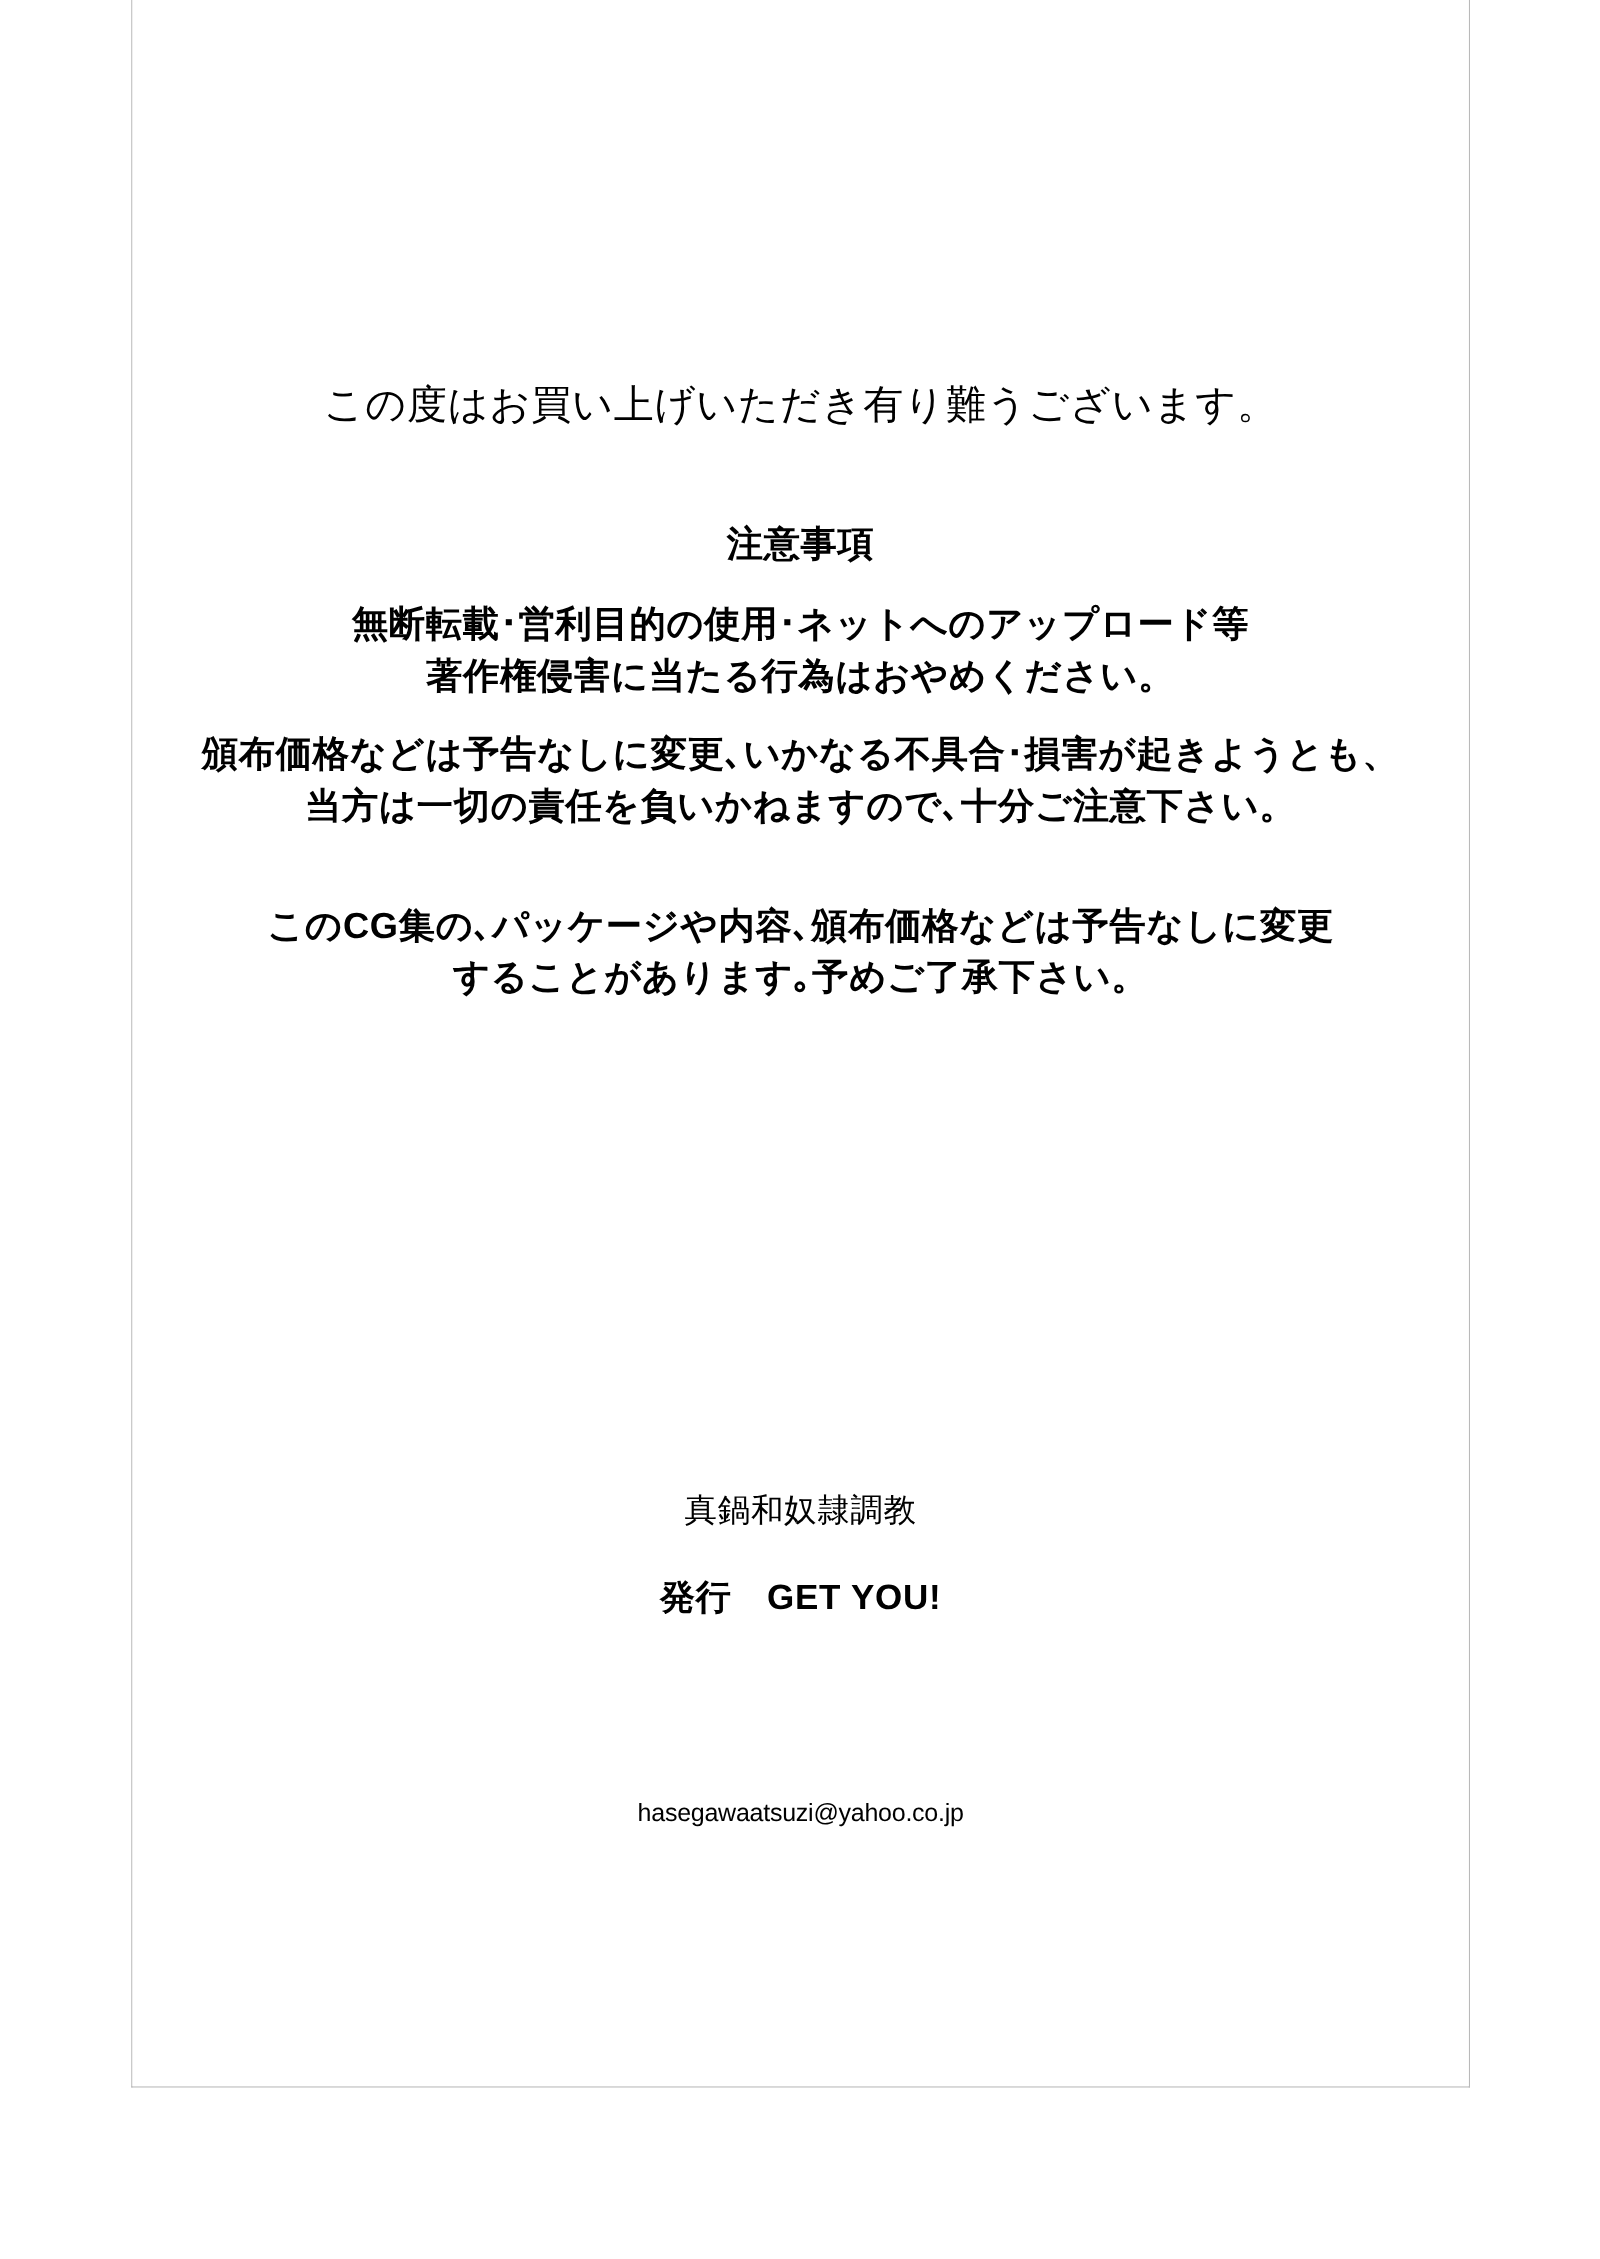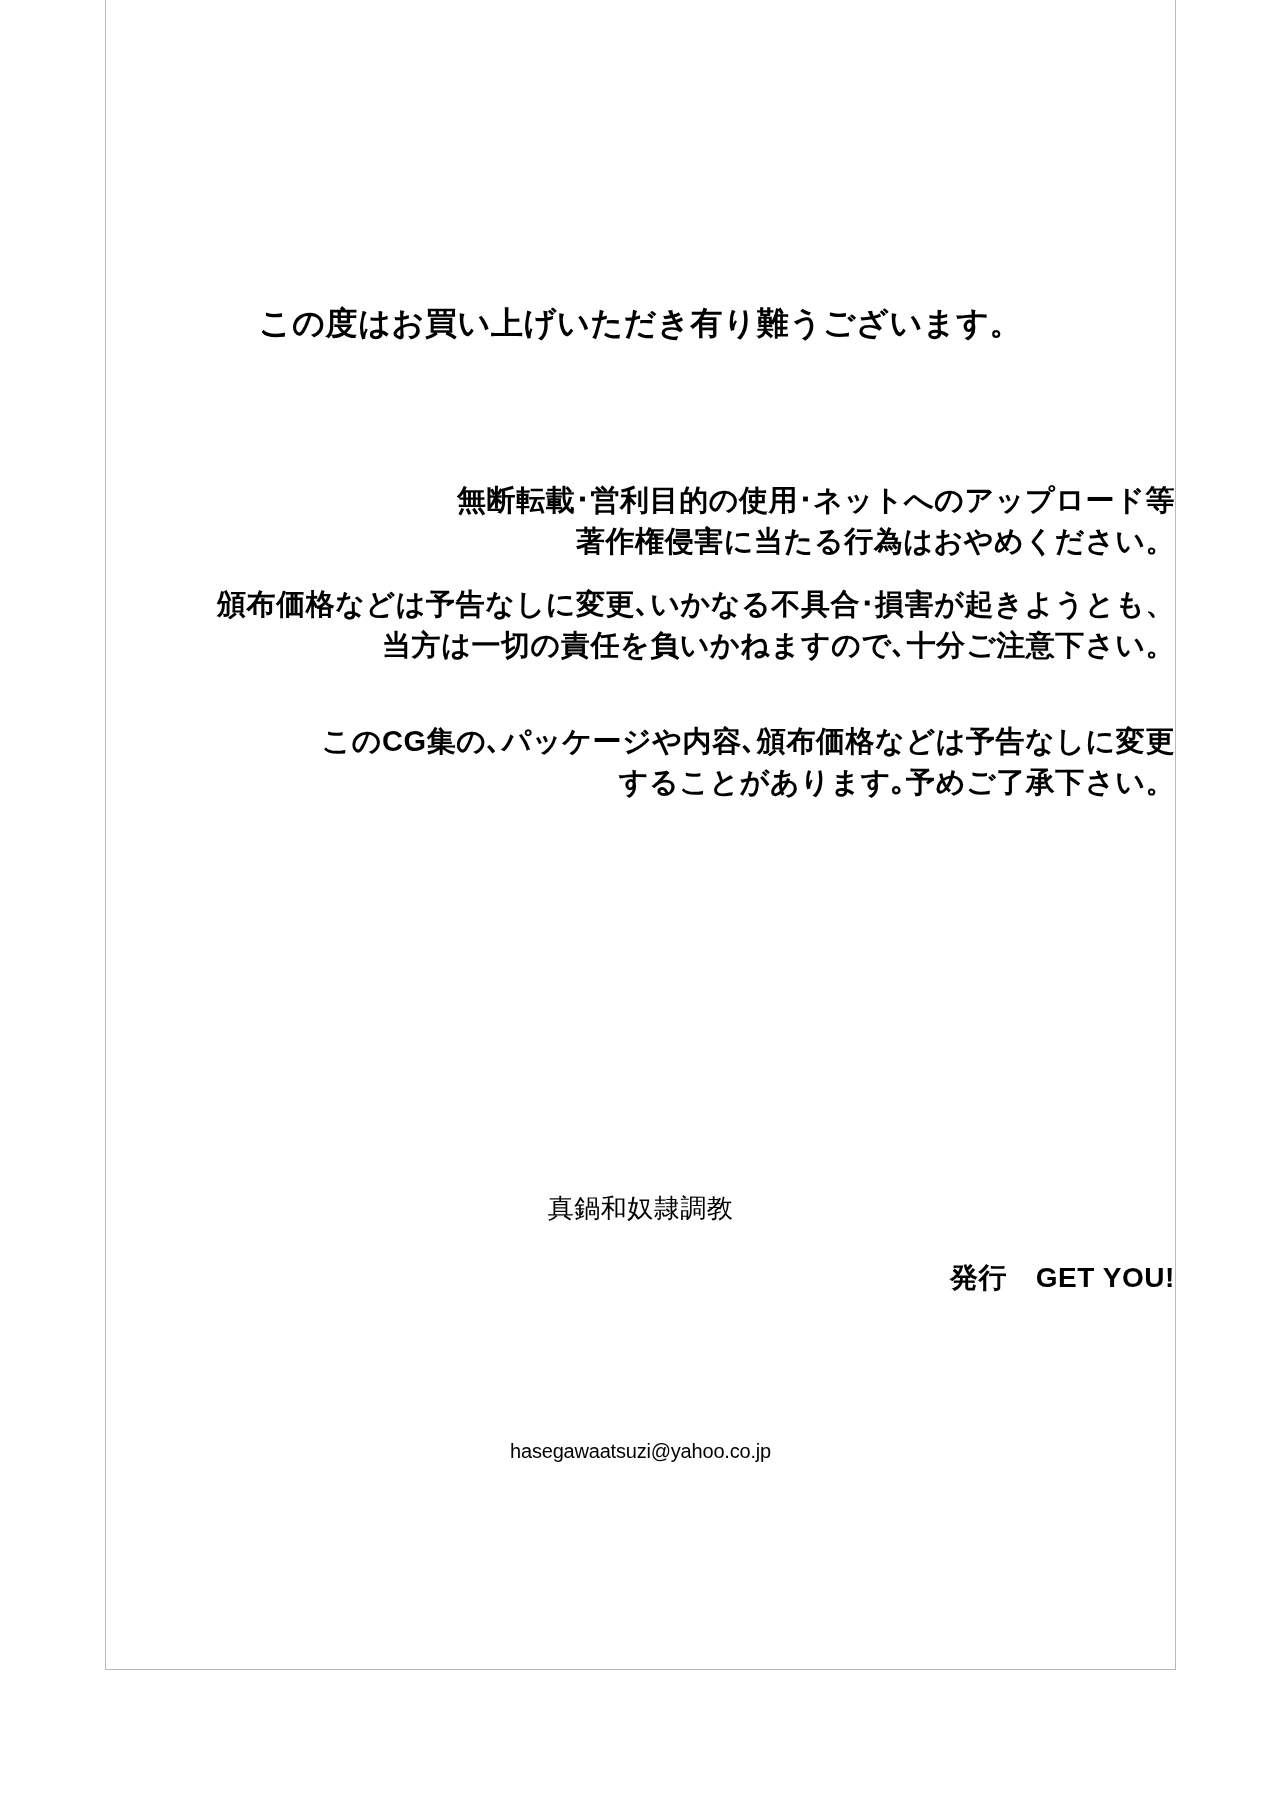--- a/index.html
+++ b/index.html
@@ -47,21 +47,21 @@
     position: absolute;
     width: 100%;
     text-align: center;
     line-height: 1.45;
     letter-spacing: 0.02em;
   }
 
   .greeting {
     top: 300px;
     font-size: 32px;
-    font-weight: 700;
+    font-weight: 400;
   }
 
   .notice-heading {
     top: 415px;
     font-size: 29px;
     font-weight: 700;
   }
 
   .notice-1 {
     top: 480px;
@@ -103,34 +103,35 @@
     font-weight: 700;
   }
 
   .colophon-email {
     top: 1437px;
     font-size: 20px;
     font-weight: 400;
     letter-spacing: -0.01em;
   }
 
-  .line2 { display: block; text-align: right; }
+  .line2 { display: block; }
 </style>
 </head>
 <body>
 
 <div class="page-frame">
   <div class="edge edge-left"></div>
   <div class="edge edge-right"></div>
   <div class="edge edge-bottom"></div>
 
   <div class="content">
 
     <div class="block greeting">この度はお買い上げいただき有り難うございます。</div>
 
+    <div class="block notice-heading">注意事項</div>
 
     <div class="block notice-1">
       <span class="line2">無断転載･営利目的の使用･ネットへのアップロード等</span>
       <span class="line2">著作権侵害に当たる行為はおやめください。</span>
     </div>
 
     <div class="block notice-2">
       <span class="line2">頒布価格などは予告なしに変更､いかなる不具合･損害が起きようとも、</span>
       <span class="line2">当方は一切の責任を負いかねますので､十分ご注意下さい。</span>
     </div>

